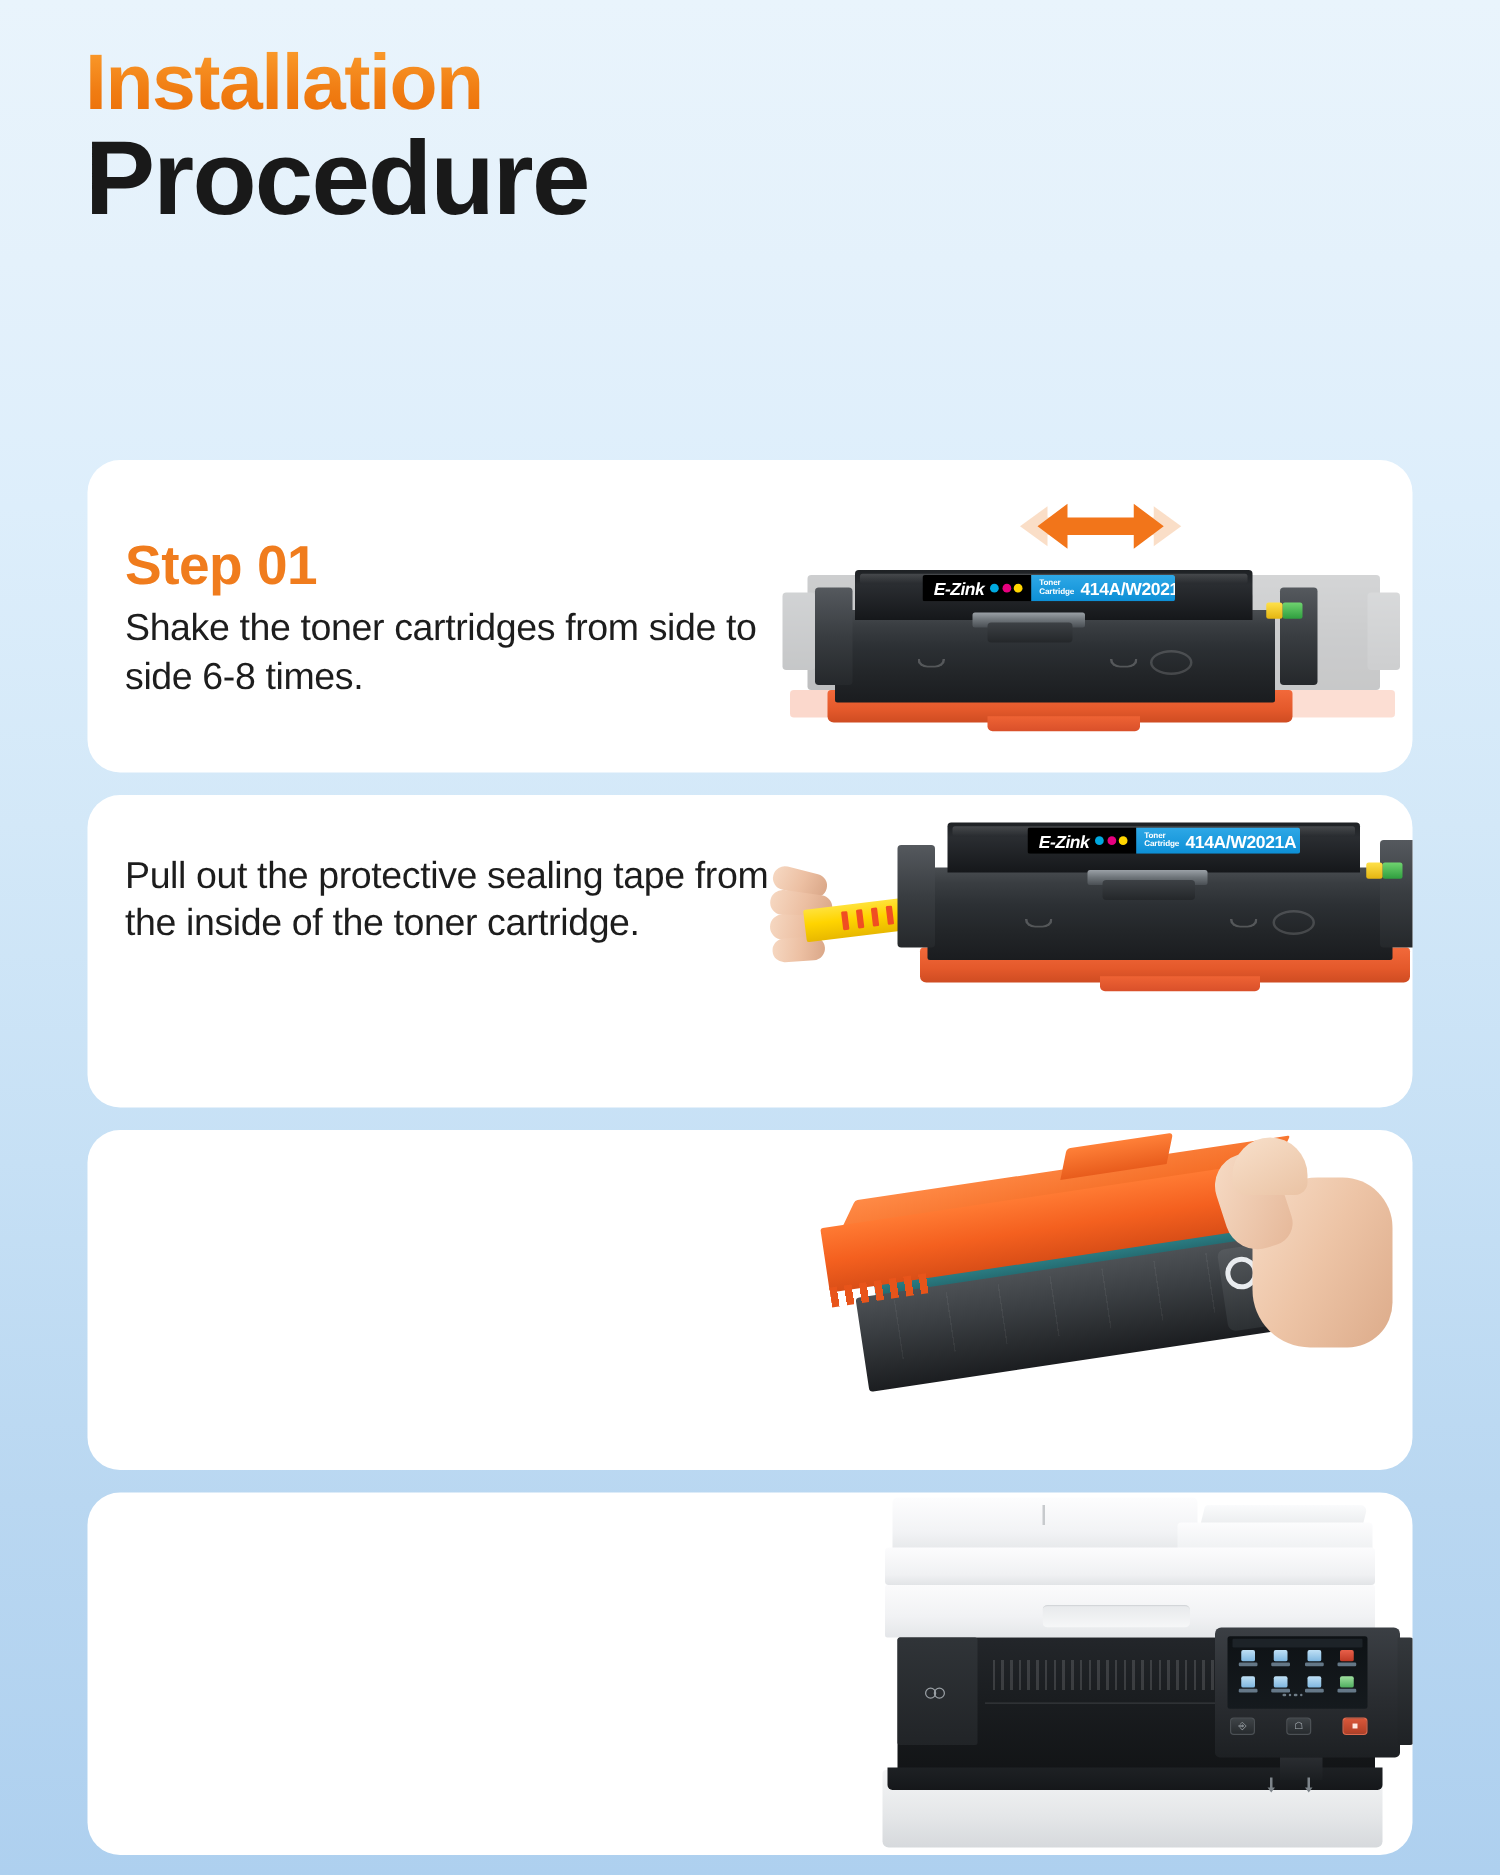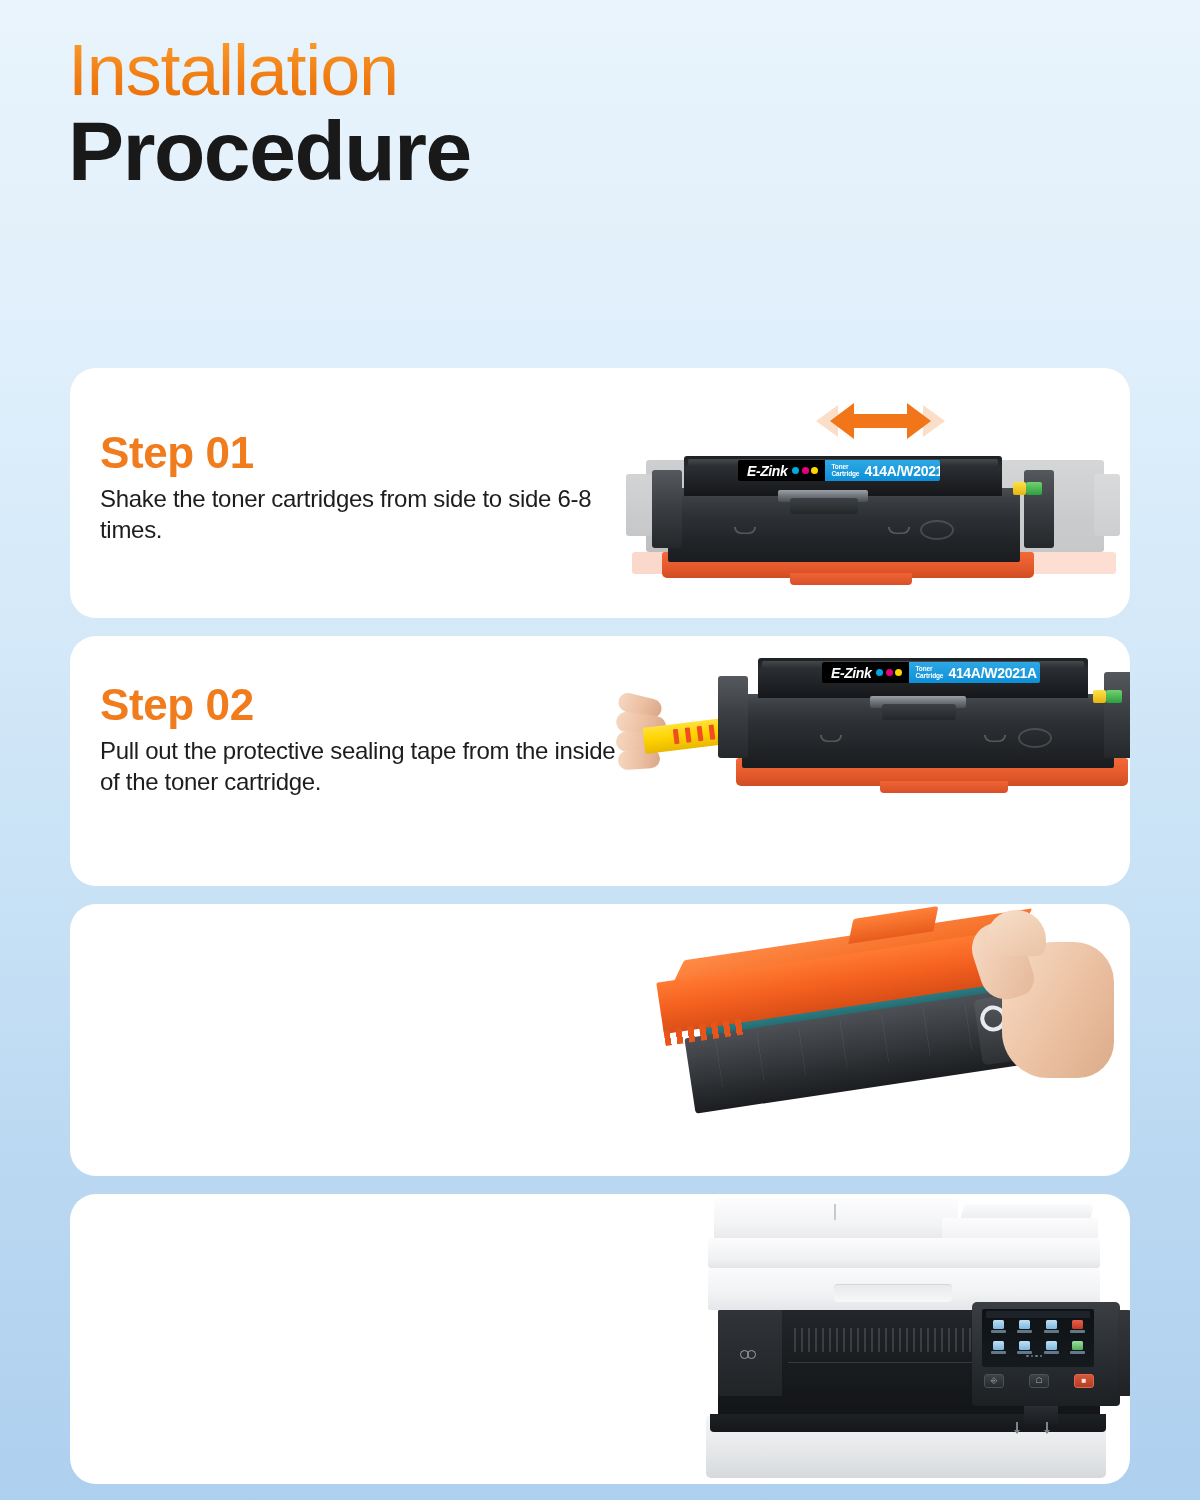--- a/index.html
+++ b/index.html
@@ -25,22 +25,22 @@
   }
 
   
   .header {
     position: absolute;
     left: 68px;
     top: 36px;
     width: 1060px;
   }
   .title-installation {
-    font-size: 72px;
-    font-weight: 400;
+    font-size: 63px;
+    font-weight: 700;
     line-height: 0.96;
     letter-spacing: -1.2px;
     color: #f07c1d;
     background: linear-gradient(180deg, #fb9d2e 0%, #f07c12 62%, #ec6f08 100%);
     -webkit-background-clip: text;
     background-clip: text;
     -webkit-text-fill-color: transparent;
     white-space: nowrap;
   }
   .title-procedure {
@@ -95,21 +95,21 @@
 
   .step-label {
     font-size: 44px;
     font-weight: 700;
     color: #f07c1d;
     letter-spacing: -0.4px;
     line-height: 1.05;
     margin-bottom: 8px;
   }
   .step-desc {
-    font-size: 24px;
+    font-size: 30px;
     font-weight: 400;
     color: #1d1d1d;
     line-height: 1.28;
     letter-spacing: -0.3px;
   }
 
   .card-media {
     position: absolute;
     right: 0;
     top: 0;
@@ -768,21 +768,20 @@
 
             </div>
           </div>
         </div>
       </div>
     </div>
   </div>
 
   <div class="card card--s2">
     <div class="card-text">
-      <div class="step-label">Step 02</div>
       <div class="step-desc">Pull out the protective sealing tape from the inside of the toner cartridge.</div>
     </div>
 
     <div class="card-media media2">
 
       <div class="hand2">
         <div class="finger" style="left:2px; top:0px; width:44px; height:19px; transform:rotate(14deg);"></div>
         <div class="finger" style="left:0px; top:18px; width:50px; height:20px; transform:rotate(8deg);"></div>
         <div class="finger" style="left:0px; top:36px; width:48px; height:20px; transform:rotate(2deg);"></div>
         <div class="finger" style="left:2px; top:54px; width:42px; height:19px; transform:rotate(-4deg);"></div>

